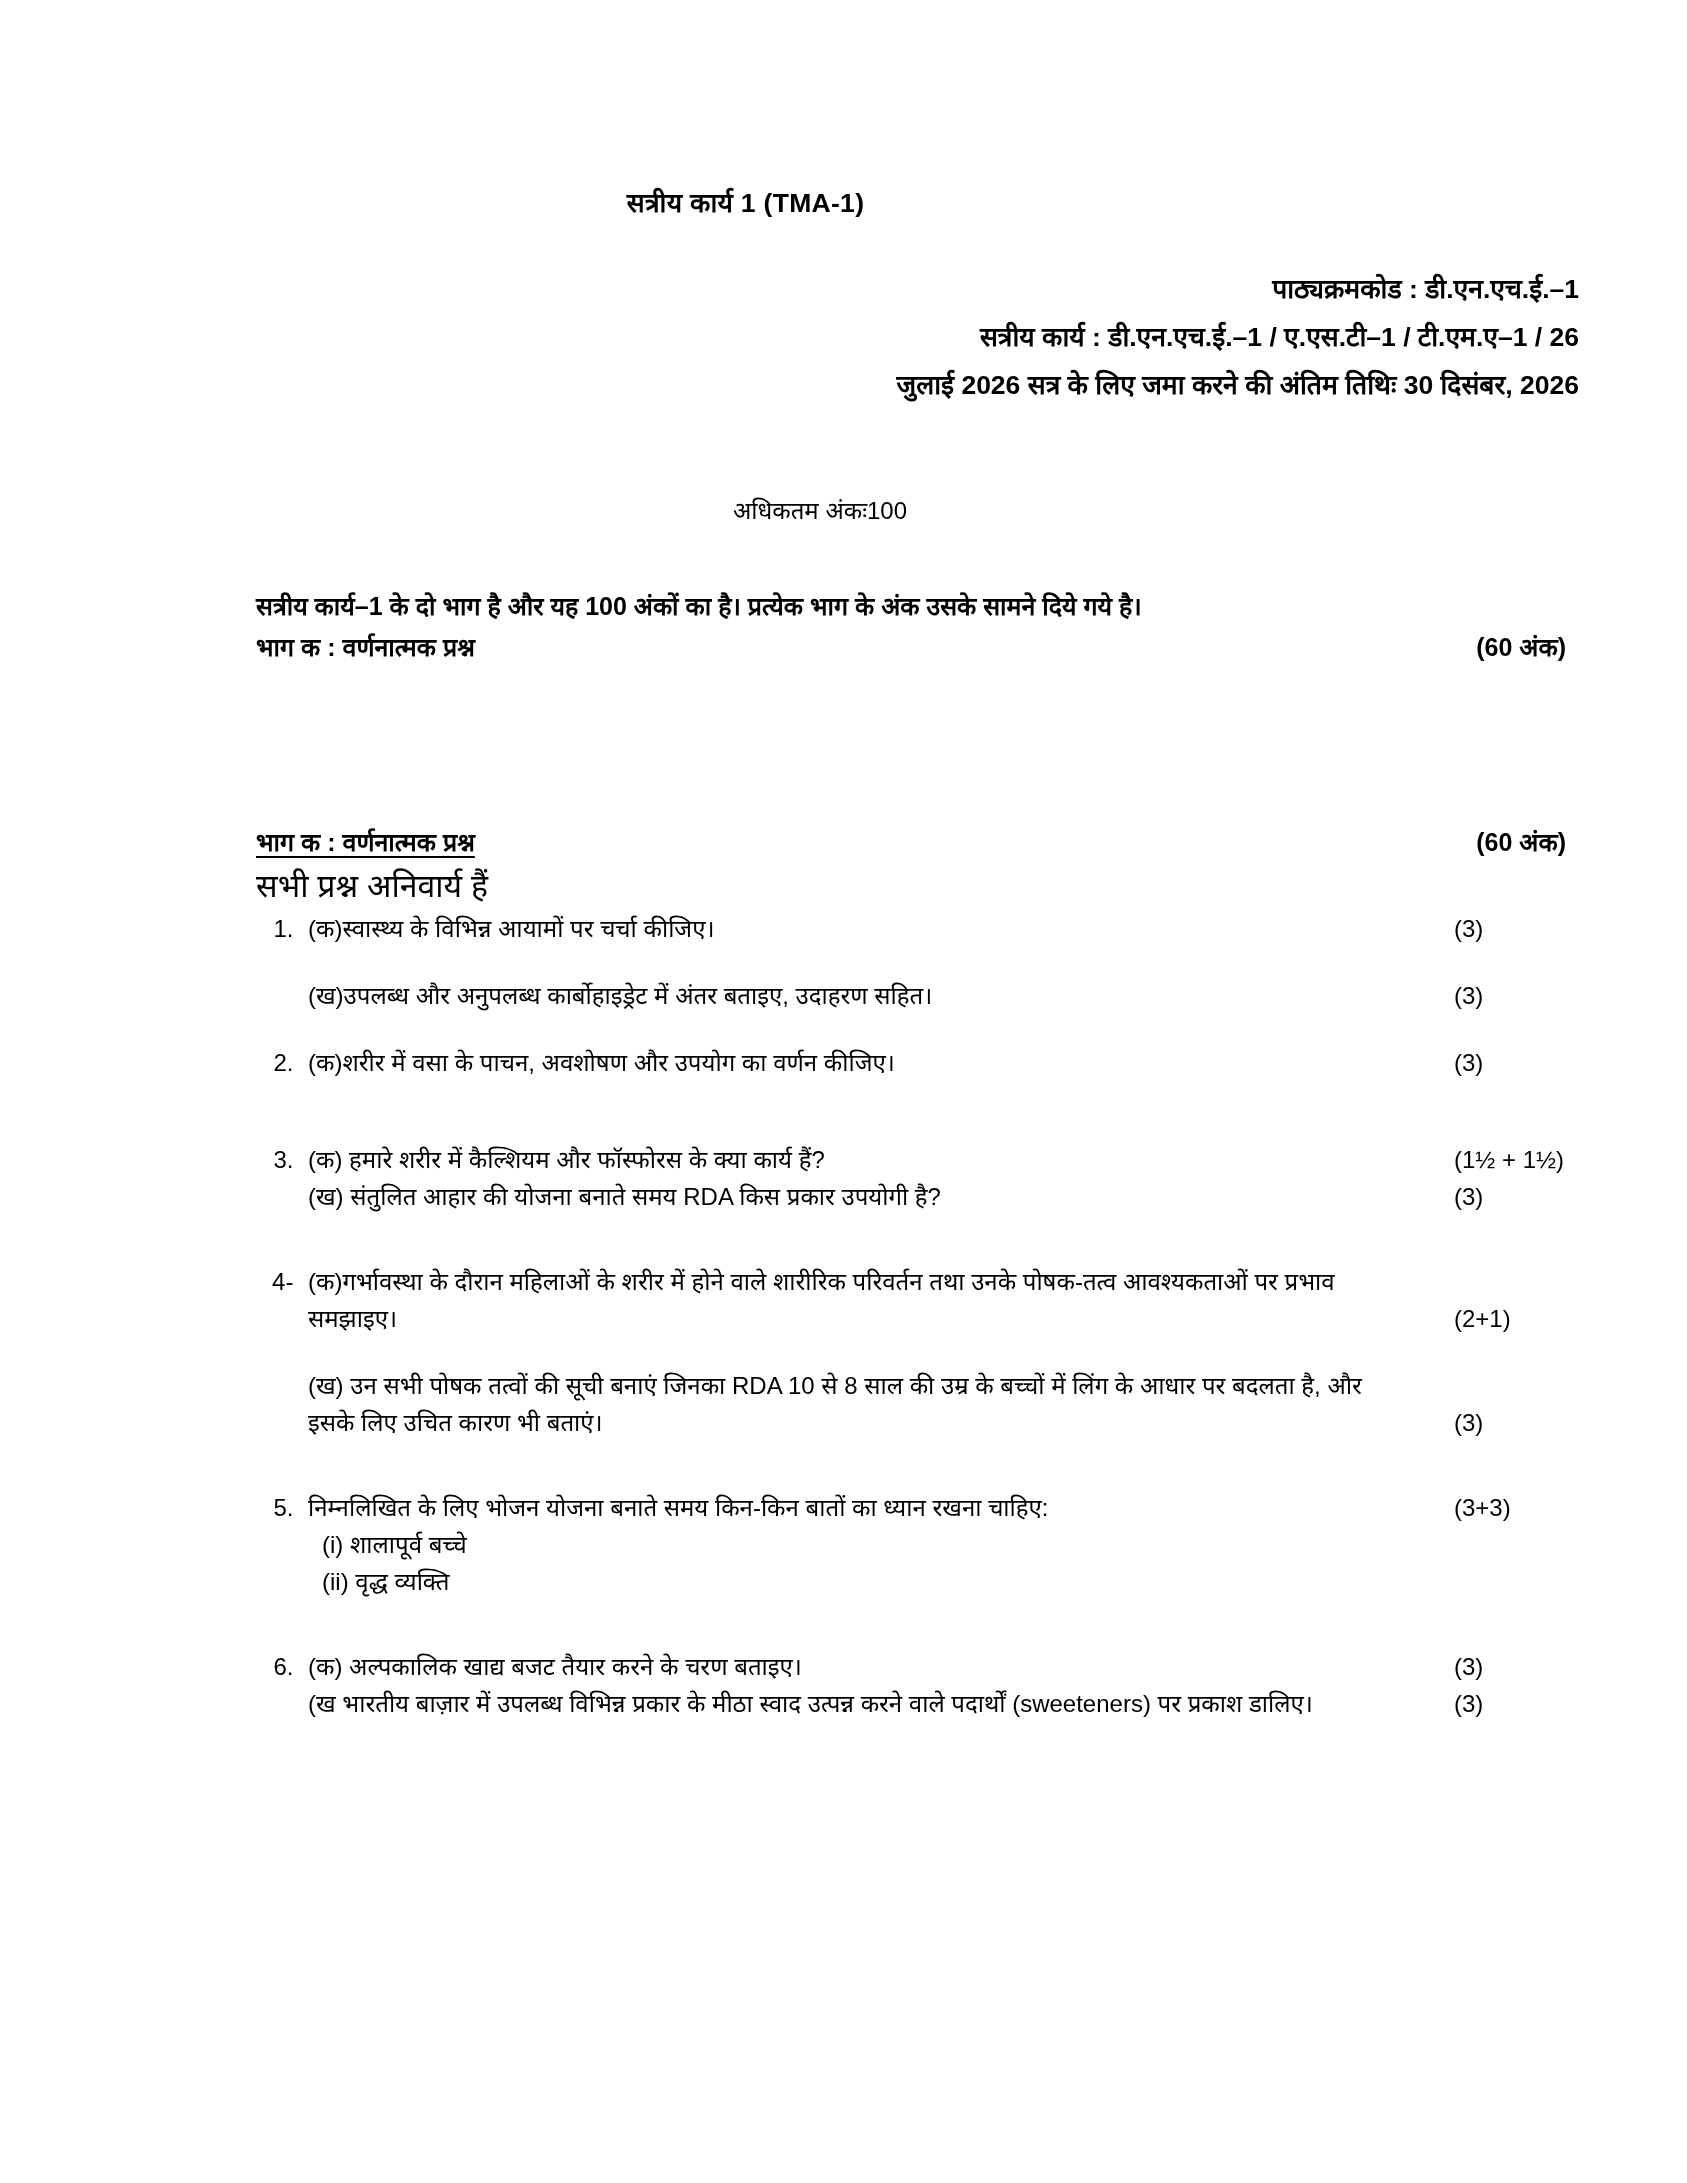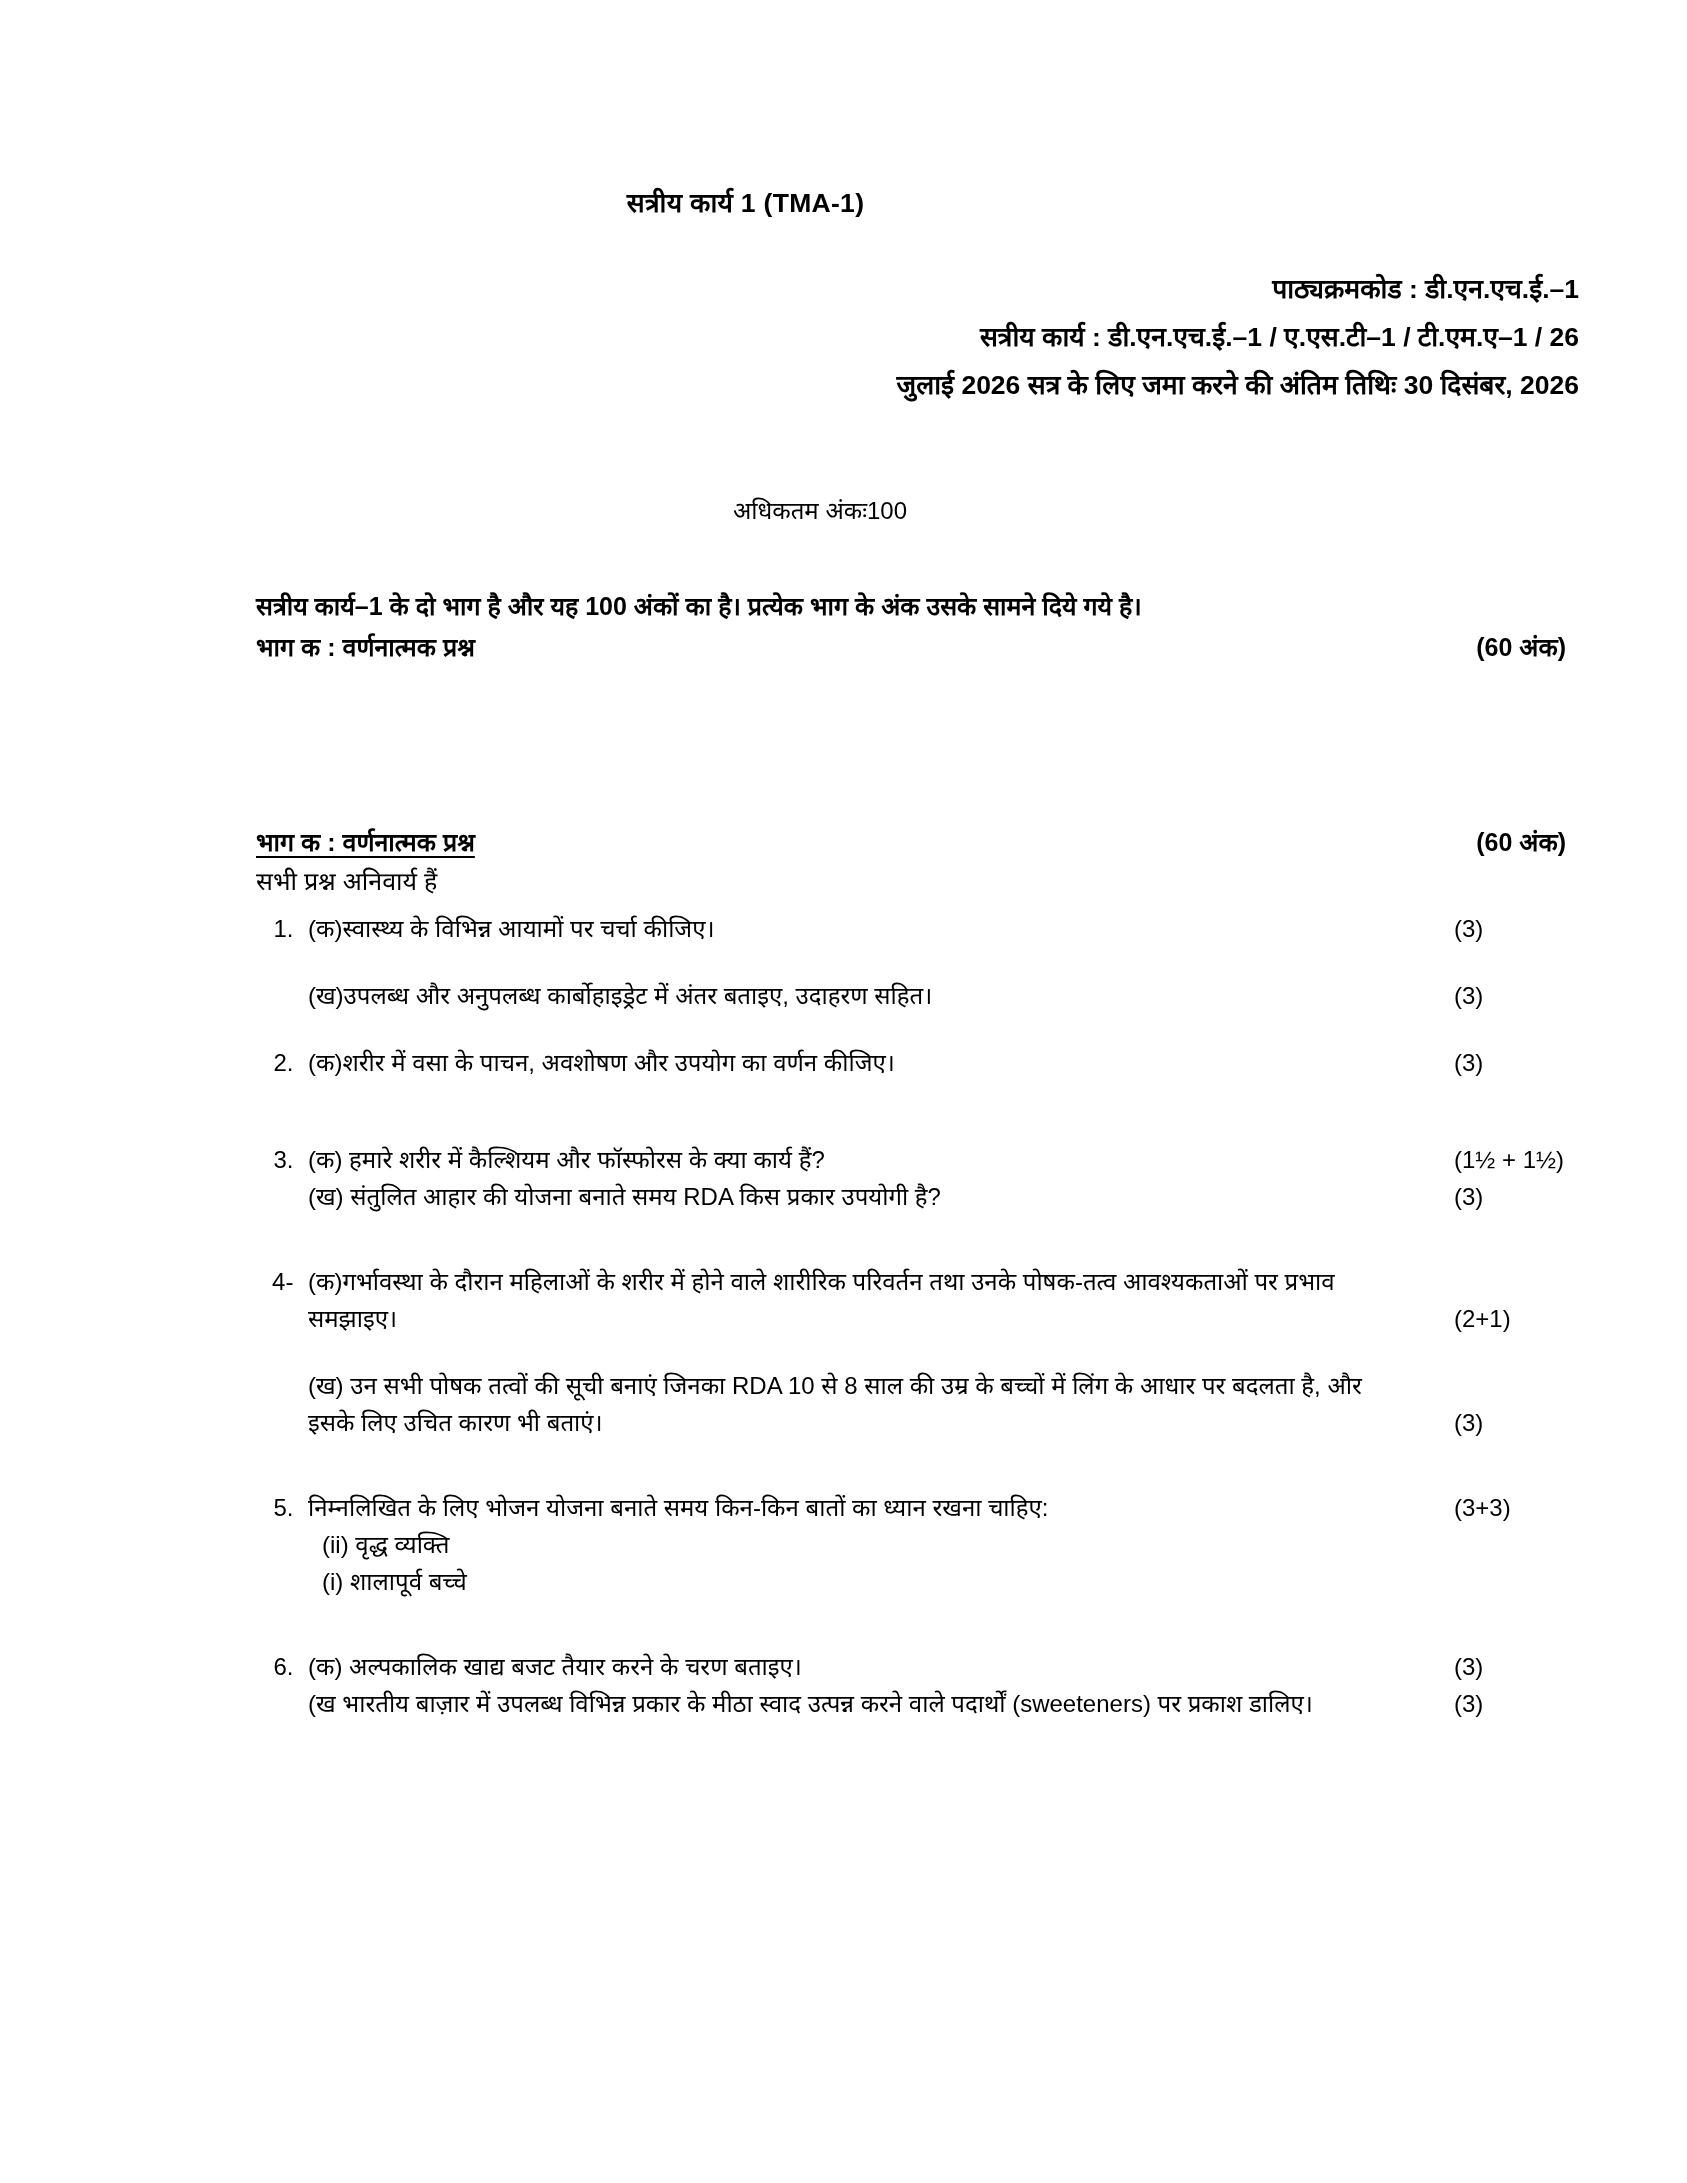--- a/index.html
+++ b/index.html
@@ -98,21 +98,21 @@
   .section-head .marks {
     position: absolute;
     right: 0;
     top: 0;
     text-decoration: none;
   }
   .section-sub {
     position: absolute;
     left: 192px;
     top: 863px;
-    font-size: 25px;
+    font-size: 32px;
     font-weight: normal;
   }
 
   
   .questions {
     position: absolute;
     left: 192px;
     top: 910px;
     width: 1317px;
     font-size: 24px;
@@ -245,22 +245,22 @@
     </div>
 
     <div class="spacer-lg"></div>
 
     <div class="q-block">
       <div class="q-row">
         <div class="q-num">5.</div>
         <div class="q-body"> निम्नलिखित के लिए भोजन योजना बनाते समय किन-किन बातों का ध्यान रखना चाहिए:</div>
         <div class="q-marks">(3+3)</div>
       </div>
+      <div class="sub-item">(i) शालापूर्व बच्चे</div>
       <div class="sub-item">(ii) वृद्ध व्यक्ति</div>
-      <div class="sub-item">(i) शालापूर्व बच्चे</div>
     </div>
 
     <div class="spacer-lg"></div>
 
     <div class="q-block">
       <div class="q-row">
         <div class="q-num">6.</div>
         <div class="q-body">(क) अल्पकालिक  खाद्य बजट तैयार करने के चरण बताइए।</div>
         <div class="q-marks">(3)</div>
       </div>

